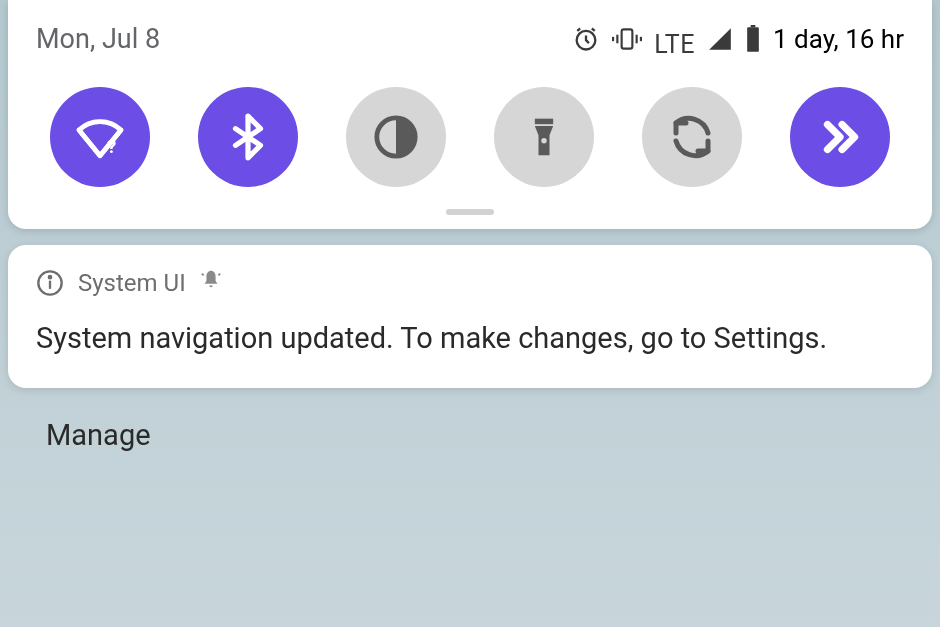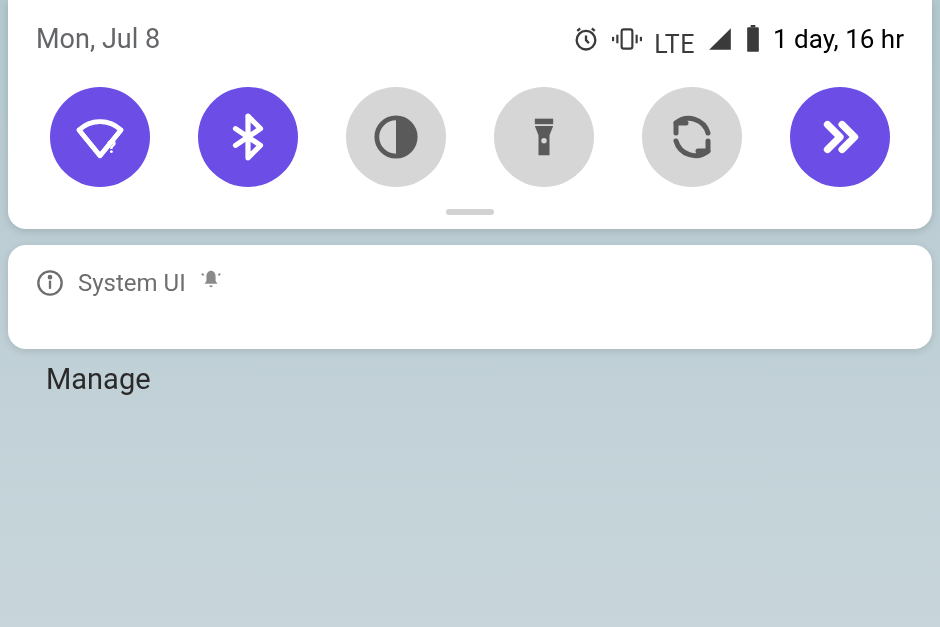--- a/index.html
+++ b/index.html
@@ -105,21 +105,21 @@
       color: #6e6e6e;
     }
     .notif-body {
       font-size: 29px;
       color: #2a2a2a;
       line-height: 1.35;
     }
     .footer {
       display: flex;
       justify-content: space-between;
-      padding: 13px 46px 0 46px;
+      padding: 30px 46px 0 46px;
     }
     .footer-btn {
       font-size: 29px;
       color: #2a2a2a;
       cursor: pointer;
     }
   </style>
 </head>
 <body>
 
@@ -230,17 +230,18 @@
     <span class="notif-app">System UI</span>
     <span>
       <svg width="22" height="22" viewBox="0 0 24 24" fill="#8a8a8a">
         <path d="M12 2 C9 2 7 5 7 8 L7 13 L5 16 L19 16 L17 13 L17 8 C17 5 15 2 12 2 Z"></path>
         <path d="M10 18 A 2 2 0 0 0 14 18"></path>
         <path d="M4 7 L2 5" stroke="#8a8a8a" stroke-width="2"></path>
         <path d="M20 7 L22 5" stroke="#8a8a8a" stroke-width="2"></path>
       </svg>
     </span>
   </div>
+  <div class="notif-body">System navigation updated. To make changes, go to Settings.</div>
 </div>
 
 <div class="footer">
   <div class="footer-btn">Manage</div>
 </div>
 
 </body></html>

